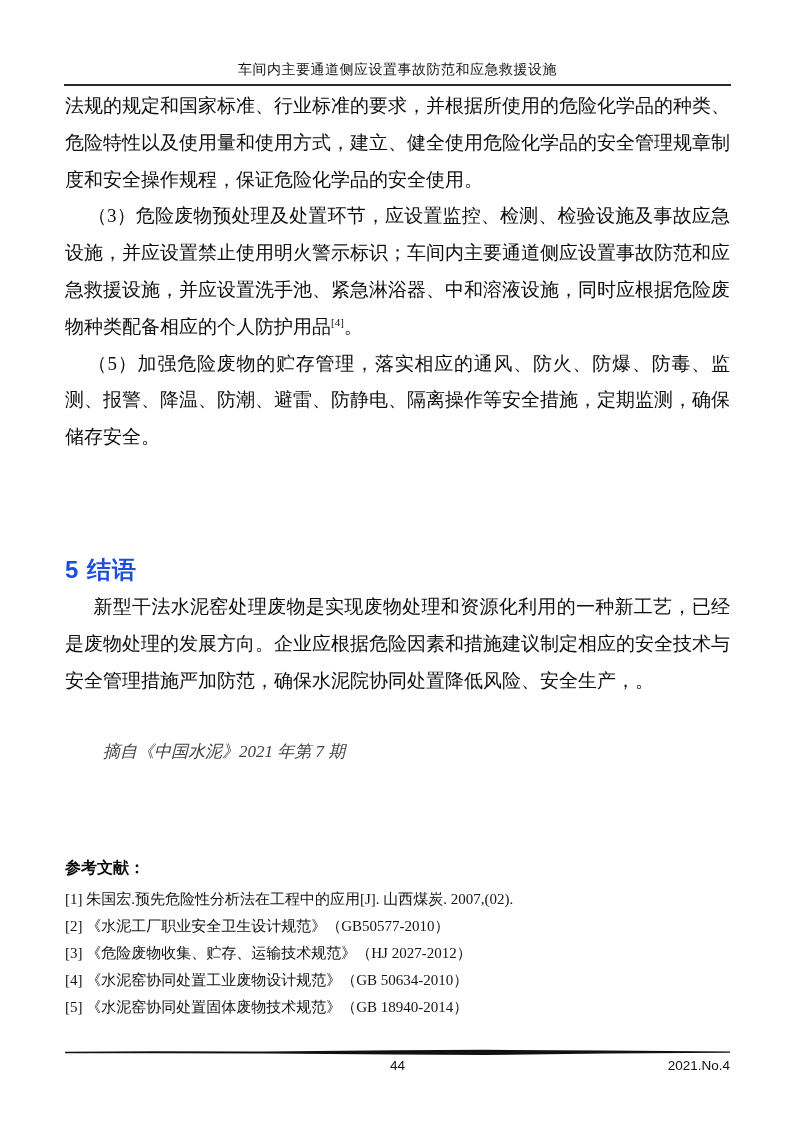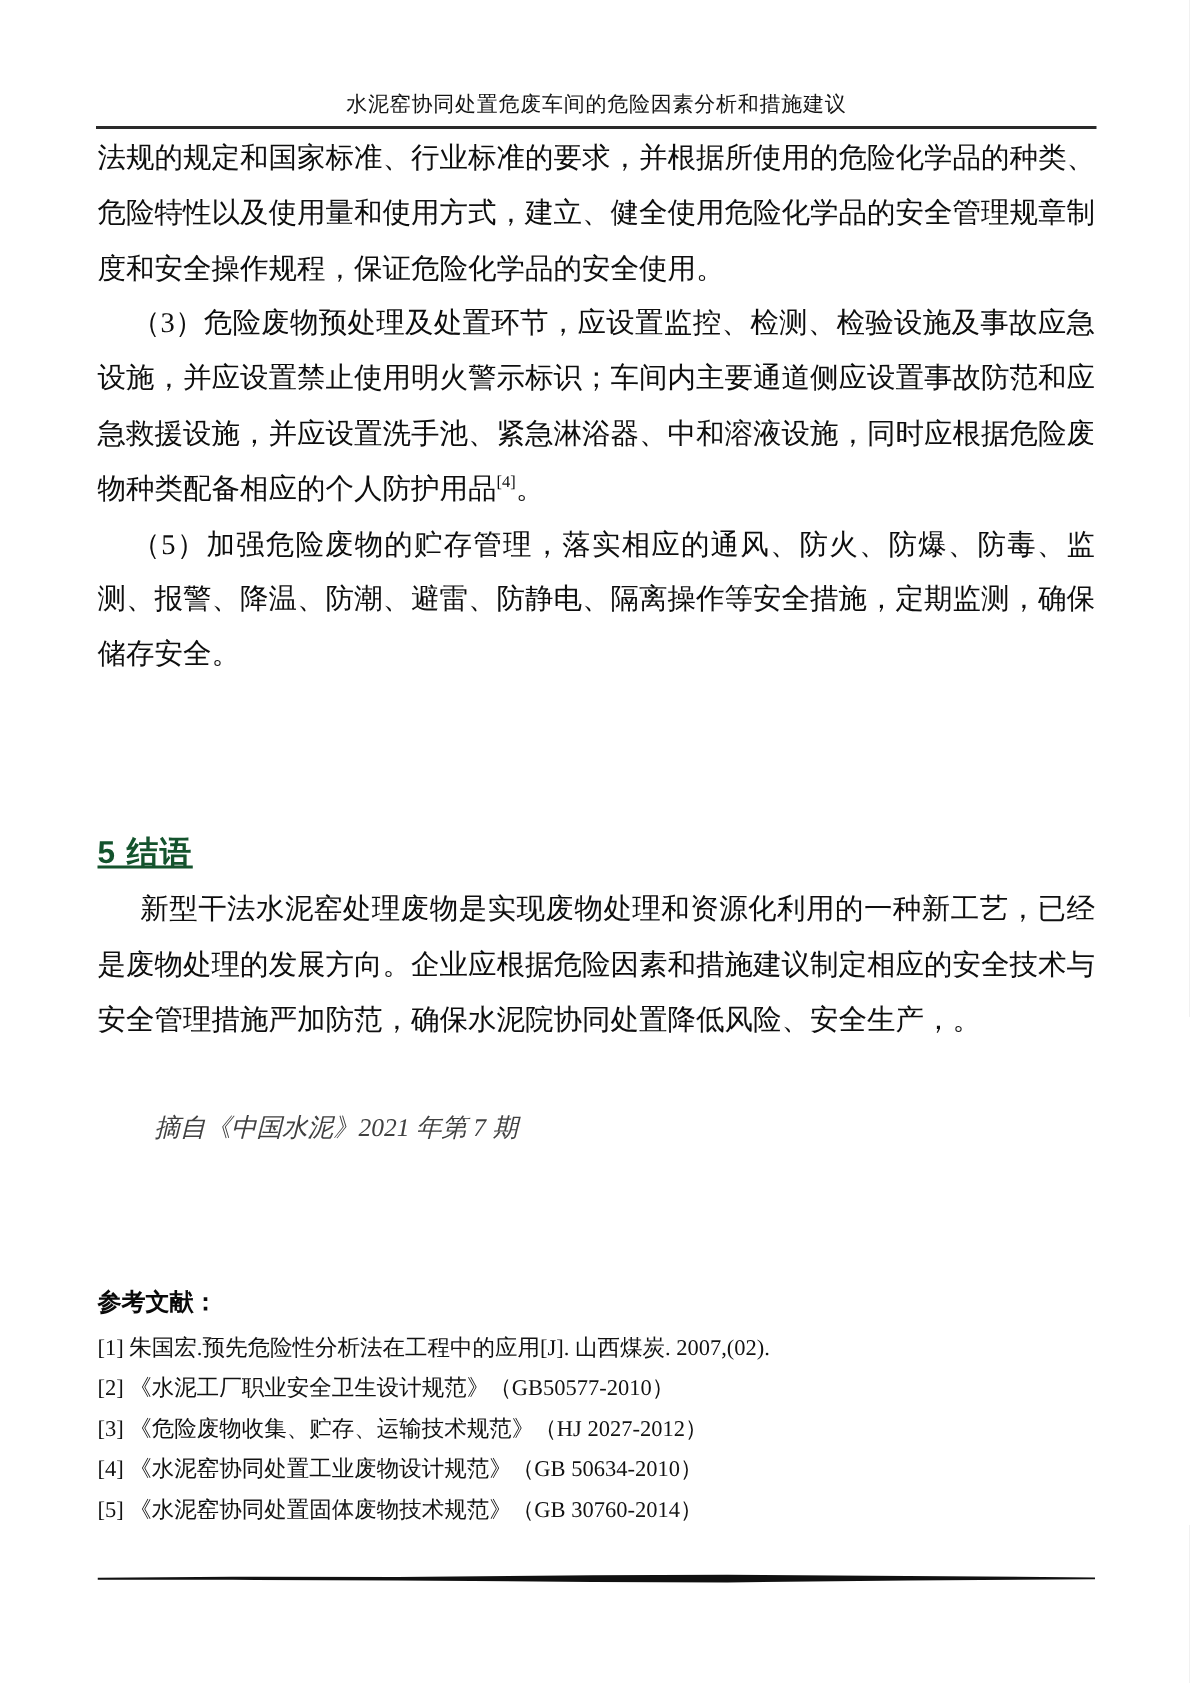--- a/index.html
+++ b/index.html
@@ -56,24 +56,23 @@
     line-height: 0;
     vertical-align: super;
   }
   .section-heading {
     position: absolute;
     top: 554px;
     left: 65px;
     margin: 0;
     font-family: "Liberation Sans", "DejaVu Sans", sans-serif;
     font-weight: bold;
-    font-size: 21px;
-    color: #14532d;
+    font-size: 24px;
+    color: #1d4ed8;
     letter-spacing: 1px;
-    text-decoration: underline;
   }
   .conclusion {
     position: absolute;
     top: 589px;
     left: 65px;
     width: 665px;
     margin: 0;
     font-size: 19px;
     line-height: 36.8px;
     text-align: justify;
@@ -136,21 +135,21 @@
     position: absolute;
     right: 0;
     top: 0;
   }
 </style>
 </head>
 <body>
 
 <div class="page">
 
-  <div class="header-title">水泥窑协同处置危废车间的危险因素分析和措施建议</div>
+  <div class="header-title">车间内主要通道侧应设置事故防范和应急救援设施</div>
 
   <div class="header-rule"></div>
 
   <div class="body-text">
     <p><span>法规的规定和国家标准、行业标准的要求，并根据所使用的危险化学品的种类、危险特性以及使用量和使用方式，建立、健全使用危险化学品的安全管理规章制度和安全操作规程，保证危险化学品的安全使用。</span></p>
     <p class="num-indent"><span>（3）危险废物预处理及处置环节，应设置监控、检测、检验设施及事故应急设施，并应设置禁止使用明火警示标识；车间内主要通道侧应设置事故防范和应急救援设施，并应设置洗手池、紧急淋浴器、中和溶液设施，同时应根据危险废物种类配备相应的个人防护用品</span><sup class="ref-marker">[4]</sup><span>。</span></p>
     <p class="num-indent"><span>（5）加强危险废物的贮存管理，落实相应的通风、防火、防爆、防毒、监测、报警、降温、防潮、避雷、防静电、隔离操作等安全措施，定期监测，确保储存安全。</span></p>
   </div>
 
   <h2 class="section-heading">5 结语</h2>
@@ -158,21 +157,25 @@
   <p class="conclusion"><span>新型干法水泥窑处理废物是实现废物处理和资源化利用的一种新工艺，已经是废物处理的发展方向。企业应根据危险因素和措施建议制定相应的安全技术与安全管理措施严加防范，确保水泥院协同处置降低风险、安全生产，。</span></p>
 
   <p class="attribution">摘自《中国水泥》2021 年第 7 期</p>
 
   <div class="references">
     <div class="ref-heading">参考文献：</div>
     <div class="ref-item">[1] 朱国宏.预先危险性分析法在工程中的应用[J]. 山西煤炭. 2007,(02).</div>
     <div class="ref-item">[2] 《水泥工厂职业安全卫生设计规范》（GB50577-2010）</div>
     <div class="ref-item">[3] 《危险废物收集、贮存、运输技术规范》（HJ 2027-2012）</div>
     <div class="ref-item">[4] 《水泥窑协同处置工业废物设计规范》（GB 50634-2010）</div>
-    <div class="ref-item">[5] 《水泥窑协同处置固体废物技术规范》（GB 30760-2014）</div>
+    <div class="ref-item">[5] 《水泥窑协同处置固体废物技术规范》（GB 18940-2014）</div>
   </div>
 
   <svg class="footer-rule" viewBox="0 0 665 7" preserveAspectRatio="none" xmlns="http://www.w3.org/2000/svg">
     <polygon fill="#111111" points="0,2.8 90,2.2 200,2.4 330,1.2 420,0.8 540,1.6 665,2.6 665,3.8 540,4.6 420,6.0 330,5.6 200,4.6 90,4.2 0,4.2"></polygon>
   </svg>
 
+  <div class="footer-row">
+    <span class="page-number">44</span>
+    <span class="issue-number">2021.No.4</span>
+  </div>
 
 </div>
 
 </body></html>

